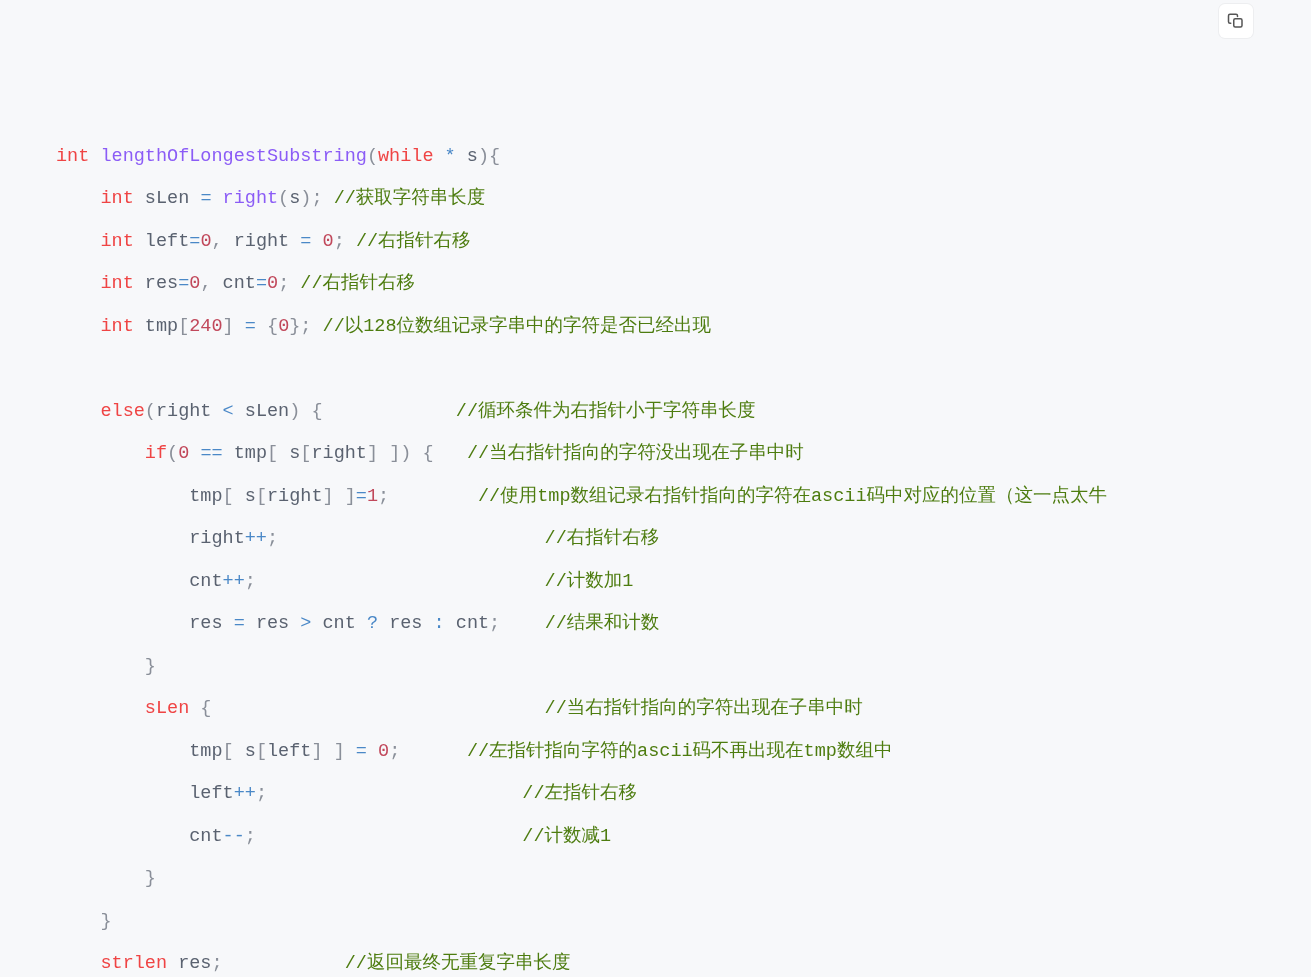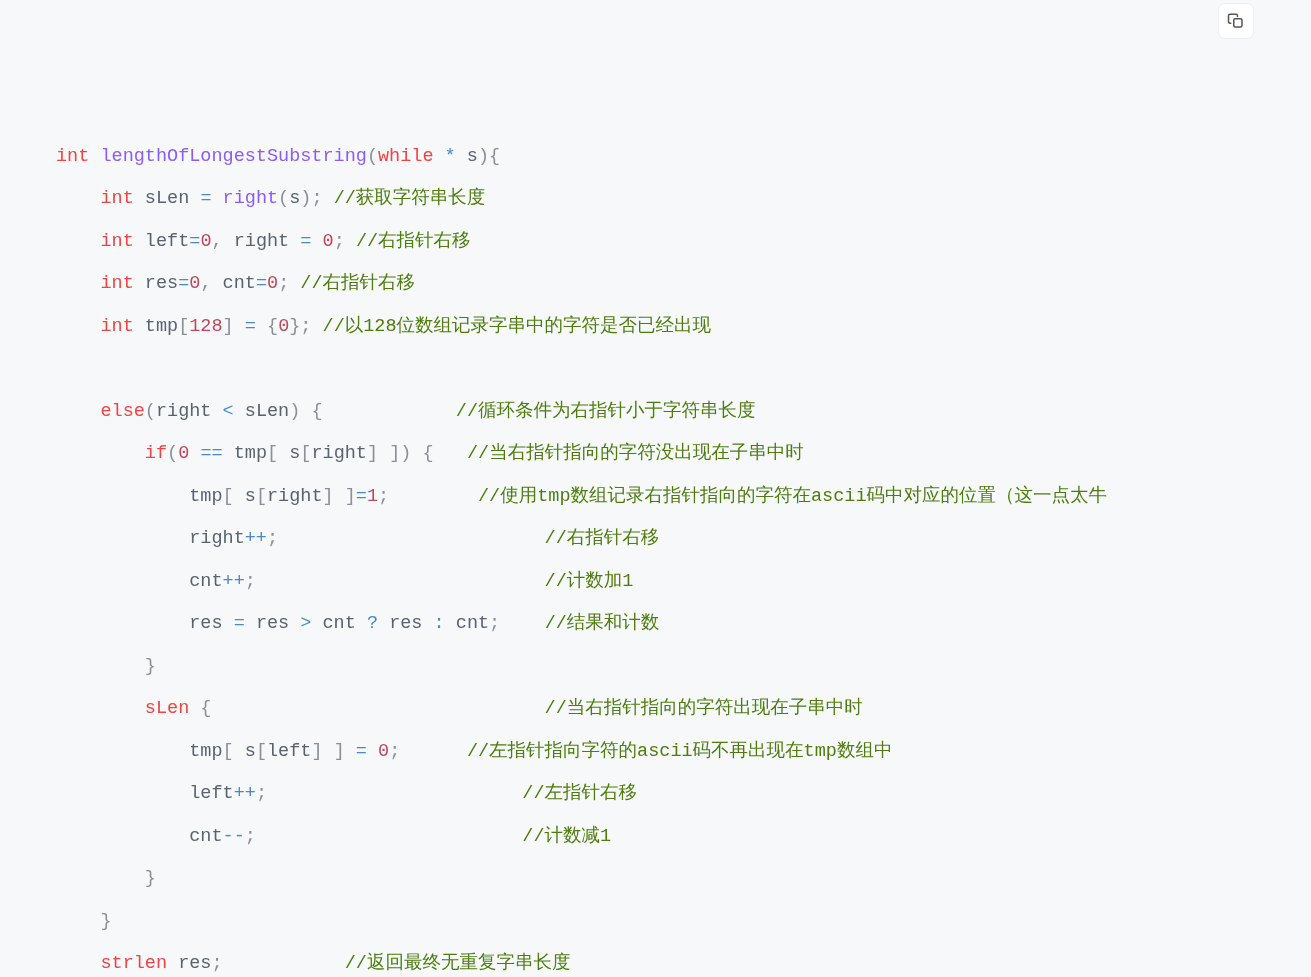--- a/index.html
+++ b/index.html
@@ -50,21 +50,21 @@
   <div class="copy-btn">
     <svg width="18" height="18" viewBox="0 0 24 24" fill="none" stroke="currentColor" stroke-width="2" stroke-linecap="round" stroke-linejoin="round">
       <rect x="9" y="9" width="11" height="11" rx="2"></rect>
       <path d="M5 15H4a2 2 0 0 1-2-2V5a2 2 0 0 1 2-2h8a2 2 0 0 1 2 2v1"></path>
     </svg>
   </div>
   <div id="code-render"><span class="kw">int</span> <span class="fn">lengthOfLongestSubstring</span><span class="pn">(</span><span class="kw">while</span> <span class="op">*</span> <span class="id">s</span><span class="pn">)</span><span class="pn">{</span>
     <span class="kw">int</span> <span class="id">sLen</span> <span class="op">=</span> <span class="fn">right</span><span class="pn">(</span><span class="id">s</span><span class="pn">)</span><span class="pn">;</span> <span class="cm">//获取字符串长度</span>
     <span class="kw">int</span> <span class="id">left</span><span class="op">=</span><span class="num">0</span><span class="pn">,</span> <span class="id">right</span> <span class="op">=</span> <span class="num">0</span><span class="pn">;</span> <span class="cm">//右指针右移</span>
     <span class="kw">int</span> <span class="id">res</span><span class="op">=</span><span class="num">0</span><span class="pn">,</span> <span class="id">cnt</span><span class="op">=</span><span class="num">0</span><span class="pn">;</span> <span class="cm">//右指针右移</span>
-    <span class="kw">int</span> <span class="id">tmp</span><span class="pn">[</span><span class="num">128</span><span class="pn">]</span> <span class="op">=</span> <span class="pn">{</span><span class="num">0</span><span class="pn">}</span><span class="pn">;</span> <span class="cm">//以128位数组记录字串中的字符是否已经出现</span>
+    <span class="kw">int</span> <span class="id">tmp</span><span class="pn">[</span><span class="num">240</span><span class="pn">]</span> <span class="op">=</span> <span class="pn">{</span><span class="num">0</span><span class="pn">}</span><span class="pn">;</span> <span class="cm">//以128位数组记录字串中的字符是否已经出现</span>
 
     <span class="kw">else</span><span class="pn">(</span><span class="id">right</span> <span class="op">&lt;</span> <span class="id">sLen</span><span class="pn">)</span> <span class="pn">{</span>            <span class="cm">//循环条件为右指针小于字符串长度</span>
         <span class="kw">if</span><span class="pn">(</span><span class="num">0</span> <span class="op">==</span> <span class="id">tmp</span><span class="pn">[</span> <span class="id">s</span><span class="pn">[</span><span class="id">right</span><span class="pn">]</span> <span class="pn">]</span><span class="pn">)</span> <span class="pn">{</span>   <span class="cm">//当右指针指向的字符没出现在子串中时</span>
             <span class="id">tmp</span><span class="pn">[</span> <span class="id">s</span><span class="pn">[</span><span class="id">right</span><span class="pn">]</span> <span class="pn">]</span><span class="op">=</span><span class="num">1</span><span class="pn">;</span>        <span class="cm">//使用tmp数组记录右指针指向的字符在ascii码中对应的位置（这一点太牛</span>
             <span class="id">right</span><span class="op">++</span><span class="pn">;</span>                        <span class="cm">//右指针右移</span>
             <span class="id">cnt</span><span class="op">++</span><span class="pn">;</span>                          <span class="cm">//计数加1</span>
             <span class="id">res</span> <span class="op">=</span> <span class="id">res</span> <span class="op">&gt;</span> <span class="id">cnt</span> <span class="op">?</span> <span class="id">res</span> <span class="op">:</span> <span class="id">cnt</span><span class="pn">;</span>    <span class="cm">//结果和计数</span>
         <span class="pn">}</span>
         <span class="kw">sLen</span> <span class="pn">{</span>                              <span class="cm">//当右指针指向的字符出现在子串中时</span>
             <span class="id">tmp</span><span class="pn">[</span> <span class="id">s</span><span class="pn">[</span><span class="id">left</span><span class="pn">]</span> <span class="pn">]</span> <span class="op">=</span> <span class="num">0</span><span class="pn">;</span>      <span class="cm">//左指针指向字符的ascii码不再出现在tmp数组中</span>

